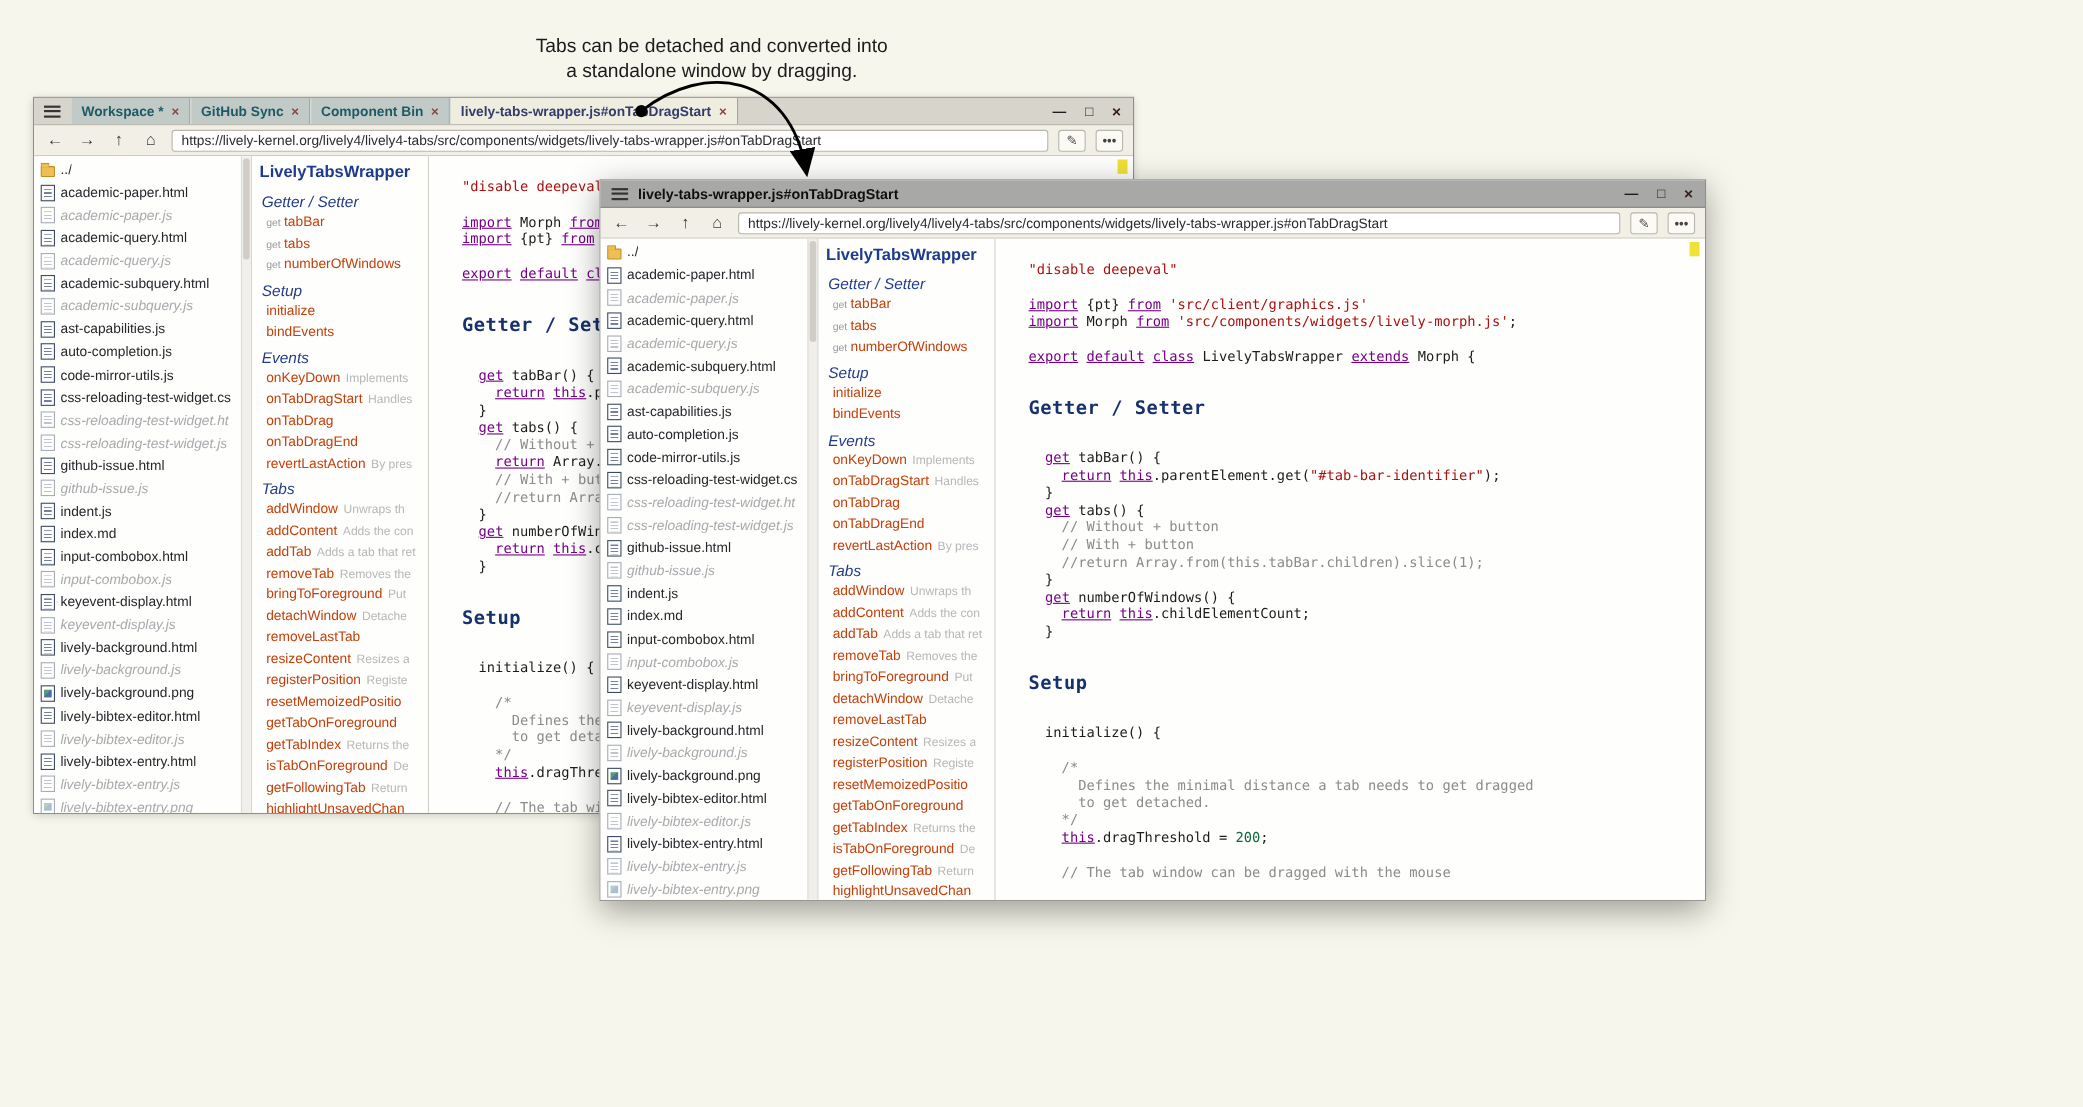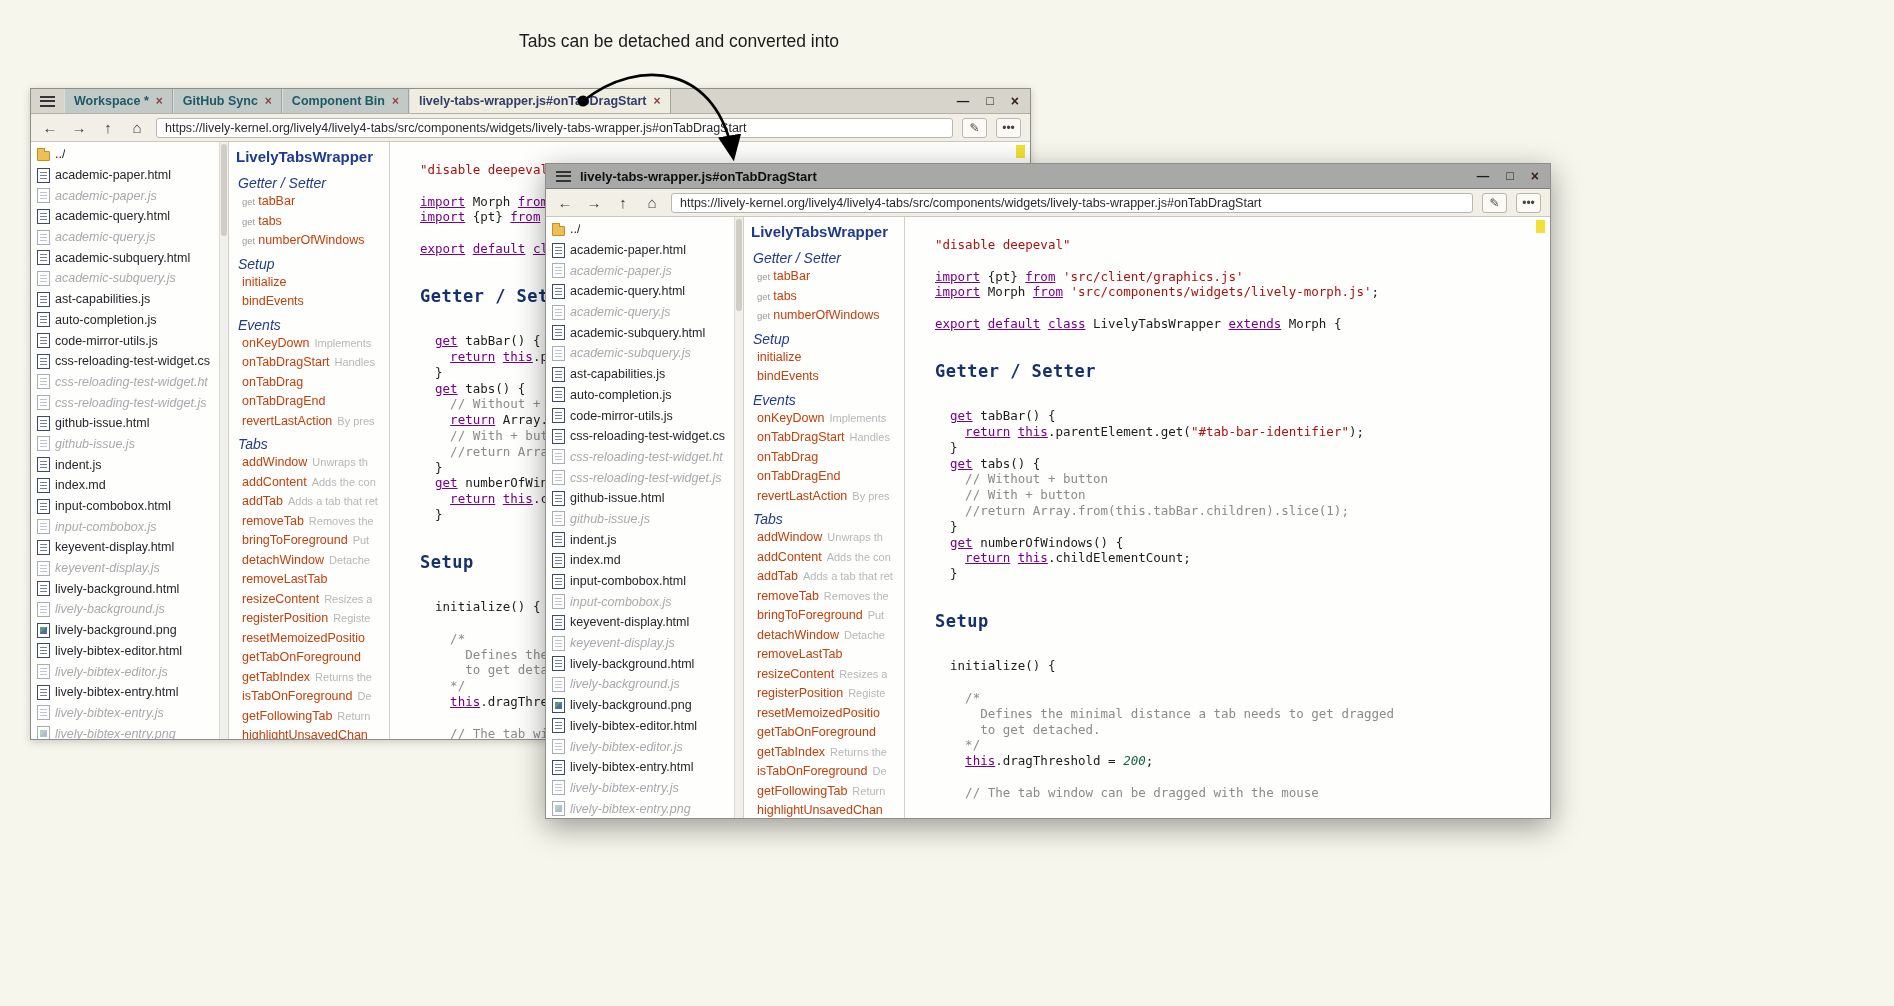--- a/index.html
+++ b/index.html
@@ -75,24 +75,24 @@
   .o-prefix:empty, .o-note:empty { display:none; }
   .o-note { font-size:11px; color:#b7b7ba; margin-left:5px; overflow:hidden; }
 
   .codepane { flex:1; min-width:0; position:relative; overflow:hidden; padding:20px 0 0 30px; }
   .code { font-family:"DejaVu Sans Mono","Liberation Mono",monospace; font-size:12.5px; line-height:15.8px; color:#1c1c1c; }
   .code-line { white-space:pre; }
   .code-line.hd { font-size:17px; font-weight:bold; color:#16316b; padding:16px 0 13px; letter-spacing:.5px; }
   .code .kw  { color:#770088;text-decoration:underline; }
   .code .str { color:#aa1111; }
   .code .cm  { color:#8b8b8b; }
-  .code .num { color:#116644;font-style:italic; }
+  .code .num { color:#116644; }
   .marker { position:absolute; top:3px; right:5px; width:9px; height:13px; background:#f0e136; }
 
-  .annotation { position:absolute; left:464px; top:30px; width:430px; text-align:center;
+  .annotation { position:absolute; left:432px; top:30px; width:430px; text-align:center;
                 font-size:17.5px; color:#1b1b1b; line-height:1.32; z-index:4; }
   .arrow-overlay { position:absolute; left:490px; top:20px; z-index:4; pointer-events:none; }
 </style>
 </head>
 <body>
 
 <div class="window back">
   <div class="titlebar tb-back">
     <span class="hamburger"></span>
     <div class="tabstrip">
@@ -891,20 +891,21 @@
           <div class="code-line">&nbsp;</div>
           <div class="code-line"><span class="cm">    // The tab window can be dragged with the mouse</span></div>
         </div>
       <div class="marker"></div>
     </div>
   </div>
 </div>
 
 <div class="annotation">
   <div>Tabs can be detached and converted into</div>
+  <div>a standalone window by dragging.</div>
 </div>
 
 <svg class="arrow-overlay" width="320" height="165" viewBox="0 0 320 165">
   <defs>
     <marker id="ah" markerWidth="10" markerHeight="9" refX="8" refY="4.5" orient="auto">
       <path d="M0,0 L10,4.5 L0,9 z" fill="#000"></path>
     </marker>
   </defs>
   <circle cx="93" cy="81" r="5.5" fill="#000"></circle>
   <path d="M 93 81 C 150 36, 228 46, 243 136" fill="none" stroke="#000" stroke-width="2.6" marker-end="url(#ah)"></path>

